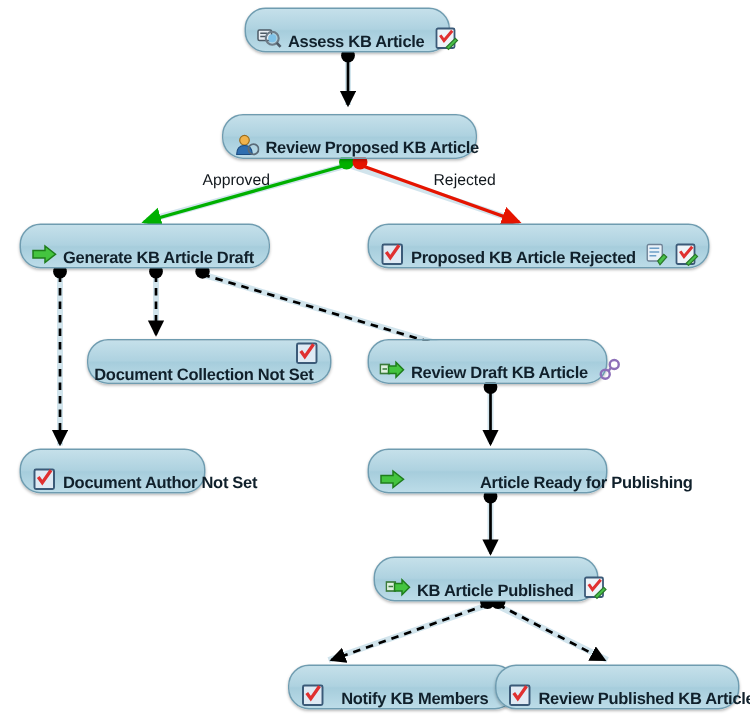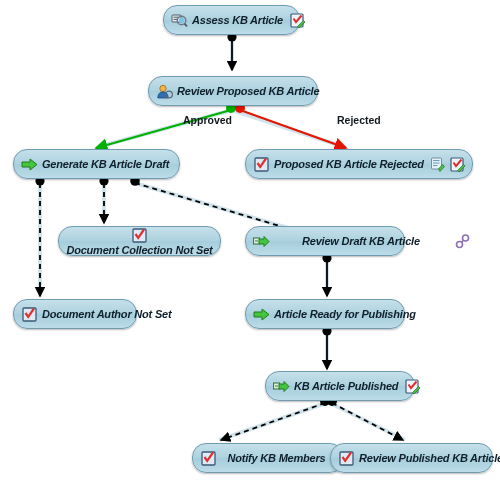--- a/index.html
+++ b/index.html
@@ -20,29 +20,28 @@
     left: 0;
     top: 0;
     width: 500px;
     height: 485px;
     pointer-events: none;
   }
   .node {
     position: absolute;
     box-sizing: border-box;
     display: flex;
-    align-items: center;
+    align-items: flex-end;
     border: 1px solid #6f9cb0;
     border-radius: 14px;
     background: linear-gradient(180deg, #c5e0ea 0%, #aed2e0 48%, #a6cddc 52%, #bcdce8 100%);
     box-shadow: 0 1px 2px rgba(0,0,0,0.28);
     padding: 0 7px;
     height: 30px;
     z-index: 5;
-    font-style: italic;
   }
   .node-label {
     flex: 1 1 auto;
     text-align: center;
     font-size: 11px;
     font-weight: bold;
     color: #10202b;
     letter-spacing: -0.2px;
     white-space: nowrap;
     padding: 0 4px;
@@ -52,25 +51,24 @@
     width: 17px;
     height: 17px;
     display: block;
   }
   .ico-r {
     margin-left: 2px;
   }
   .edge-label {
     position: absolute;
     font-size: 10.5px;
-    font-weight: bold;
+    font-weight: normal;
     color: #12181d;
     white-space: nowrap;
     z-index: 7;
-    margin-left: 48px;
   }
 </style>
 </head>
 <body>
 
 <div id="canvas">
 
   <svg id="edge-layer" viewBox="0 0 500 485">
     <defs>
       <marker id="ah-black" markerWidth="7" markerHeight="7" refX="5.2" refY="3" orient="auto">
@@ -218,21 +216,21 @@
   <div class="node" style="left:58px; top:226px; width:163px;flex-direction:column;">
     <span class="ico">
       <svg viewBox="0 0 17 17" width="17" height="17">
         <rect x="2" y="2" width="13" height="13" rx="1" fill="#dfeaf4" stroke="#3b5a78" stroke-width="1.3"></rect>
         <path d="M4.5,7 L7.2,10.8 L13,2.5" fill="none" stroke="#e03030" stroke-width="2.2"></path>
       </svg>
     </span>
     <span class="node-label">Document Collection Not Set</span>
   </div>
 
-  <div class="node" style="left:245px; top:226px; width:160px;gap:28px;">
+  <div class="node" style="left:245px; top:226px; width:160px;">
     <span class="ico">
       <svg viewBox="0 0 17 17" width="17" height="17">
         <rect x="0.5" y="5" width="6" height="6" fill="#dff0df" stroke="#3a7a3a" stroke-width="1.1"></rect>
         <line x1="2" y1="8" x2="5" y2="8" stroke="#3a7a3a" stroke-width="1"></line>
         <path d="M6,6 L11,6 L11,3.5 L16,8.5 L11,13.5 L11,11 L6,11 z" fill="#44c43f" stroke="#1f7d1c" stroke-width="1"></path>
       </svg>
     </span>
     <span class="node-label">Review Draft KB Article</span>
     <span class="ico ico-r">
       <svg viewBox="0 0 17 17" width="17" height="17">
@@ -246,30 +244,30 @@
   <div class="node" style="left:13px; top:299px; width:124px;">
     <span class="ico">
       <svg viewBox="0 0 17 17" width="17" height="17">
         <rect x="2" y="2" width="13" height="13" rx="1" fill="#dfeaf4" stroke="#3b5a78" stroke-width="1.3"></rect>
         <path d="M4.5,7 L7.2,10.8 L13,2.5" fill="none" stroke="#e03030" stroke-width="2.2"></path>
       </svg>
     </span>
     <span class="node-label">Document Author Not Set</span>
   </div>
 
-  <div class="node" style="left:245px; top:299px; width:160px;">
+  <div class="node" style="left:245px; top:299px; width:160px;gap:46px;">
     <span class="ico">
       <svg viewBox="0 0 17 17" width="17" height="17">
         <path d="M1,6 L9,6 L9,3 L16,8.5 L9,14 L9,11 L1,11 z" fill="#44c43f" stroke="#1f7d1c" stroke-width="1"></path>
       </svg>
     </span>
     <span class="node-label">Article Ready for Publishing</span>
   </div>
 
-  <div class="node" style="left:249px; top:371px; width:150px;margin-left:16px;">
+  <div class="node" style="left:249px; top:371px; width:150px;">
     <span class="ico">
       <svg viewBox="0 0 17 17" width="17" height="17">
         <rect x="0.5" y="5" width="6" height="6" fill="#dff0df" stroke="#3a7a3a" stroke-width="1.1"></rect>
         <line x1="2" y1="8" x2="5" y2="8" stroke="#3a7a3a" stroke-width="1"></line>
         <path d="M6,6 L11,6 L11,3.5 L16,8.5 L11,13.5 L11,11 L6,11 z" fill="#44c43f" stroke="#1f7d1c" stroke-width="1"></path>
       </svg>
     </span>
     <span class="node-label">KB Article Published</span>
     <span class="ico ico-r">
       <svg viewBox="0 0 17 17" width="17" height="17">

